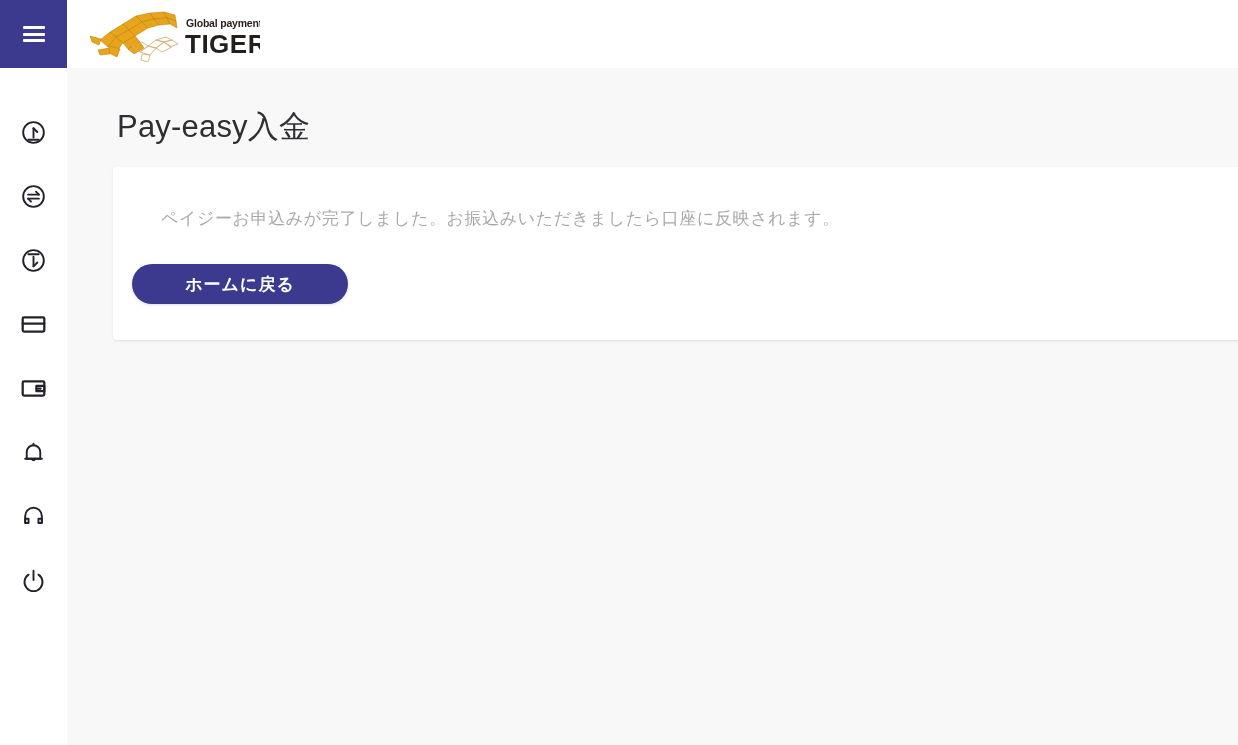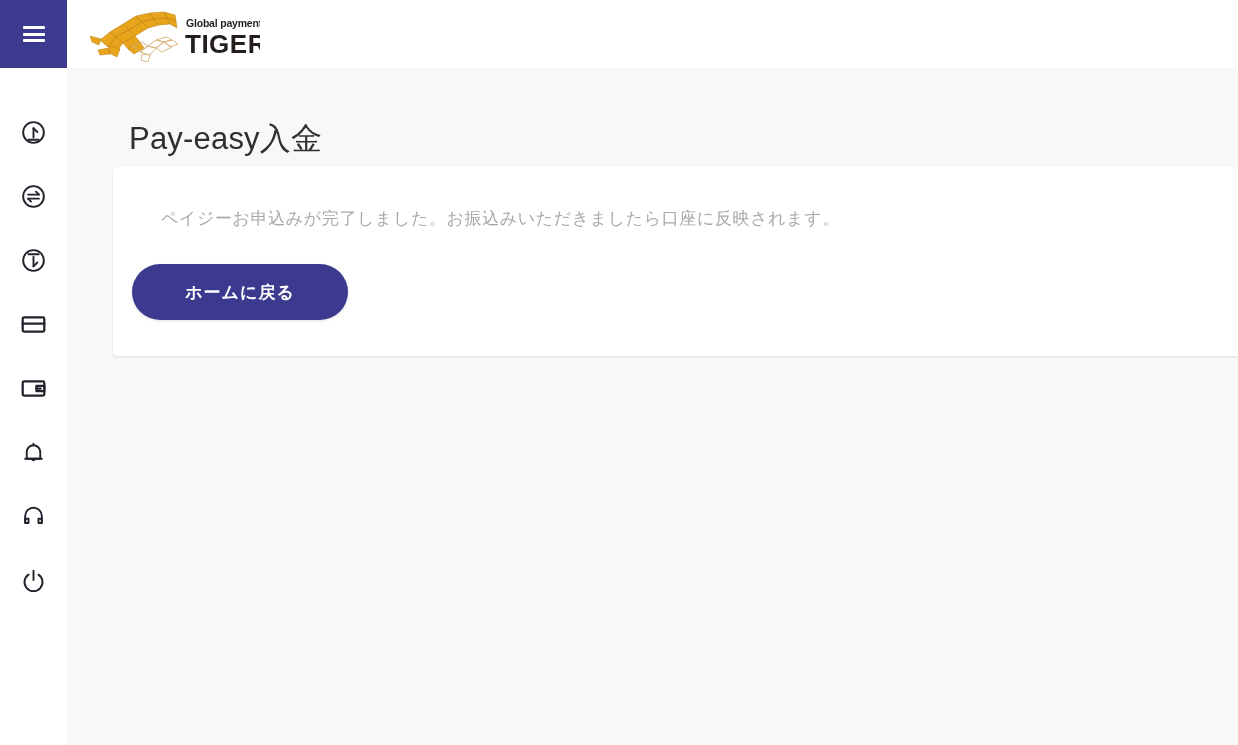--- a/index.html
+++ b/index.html
@@ -111,21 +111,21 @@
     position: absolute;
     left: 67px;
     top: 68px;
     right: 0;
     bottom: 0;
     background: #f8f8f9;
     overflow: hidden;
   }
 
   .page-title {
-    margin: 16px;
+    margin: 4px;
     padding: 36px 0 0 46px;
     font-size: 31px;
     line-height: 1.2;
     font-weight: 500;
     color: #2f2f33;
     letter-spacing: 0.2px;
   }
 
   .card {
     position: absolute;
@@ -148,21 +148,21 @@
   }
 
   .btn-row {
     padding: 32px 0 0 19px;
   }
   .btn-home {
     display: inline-flex;
     align-items: center;
     justify-content: center;
     min-width: 216px;
-    height: 56px;
+    height: 40px;
     padding: 0 28px;
     background: #3b3a8f;
     color: #ffffff;
     font-size: 17px;
     font-weight: bold;
     letter-spacing: 1px;
     border: none;
     border-radius: 28px;
     cursor: pointer;
     font-family: inherit;

